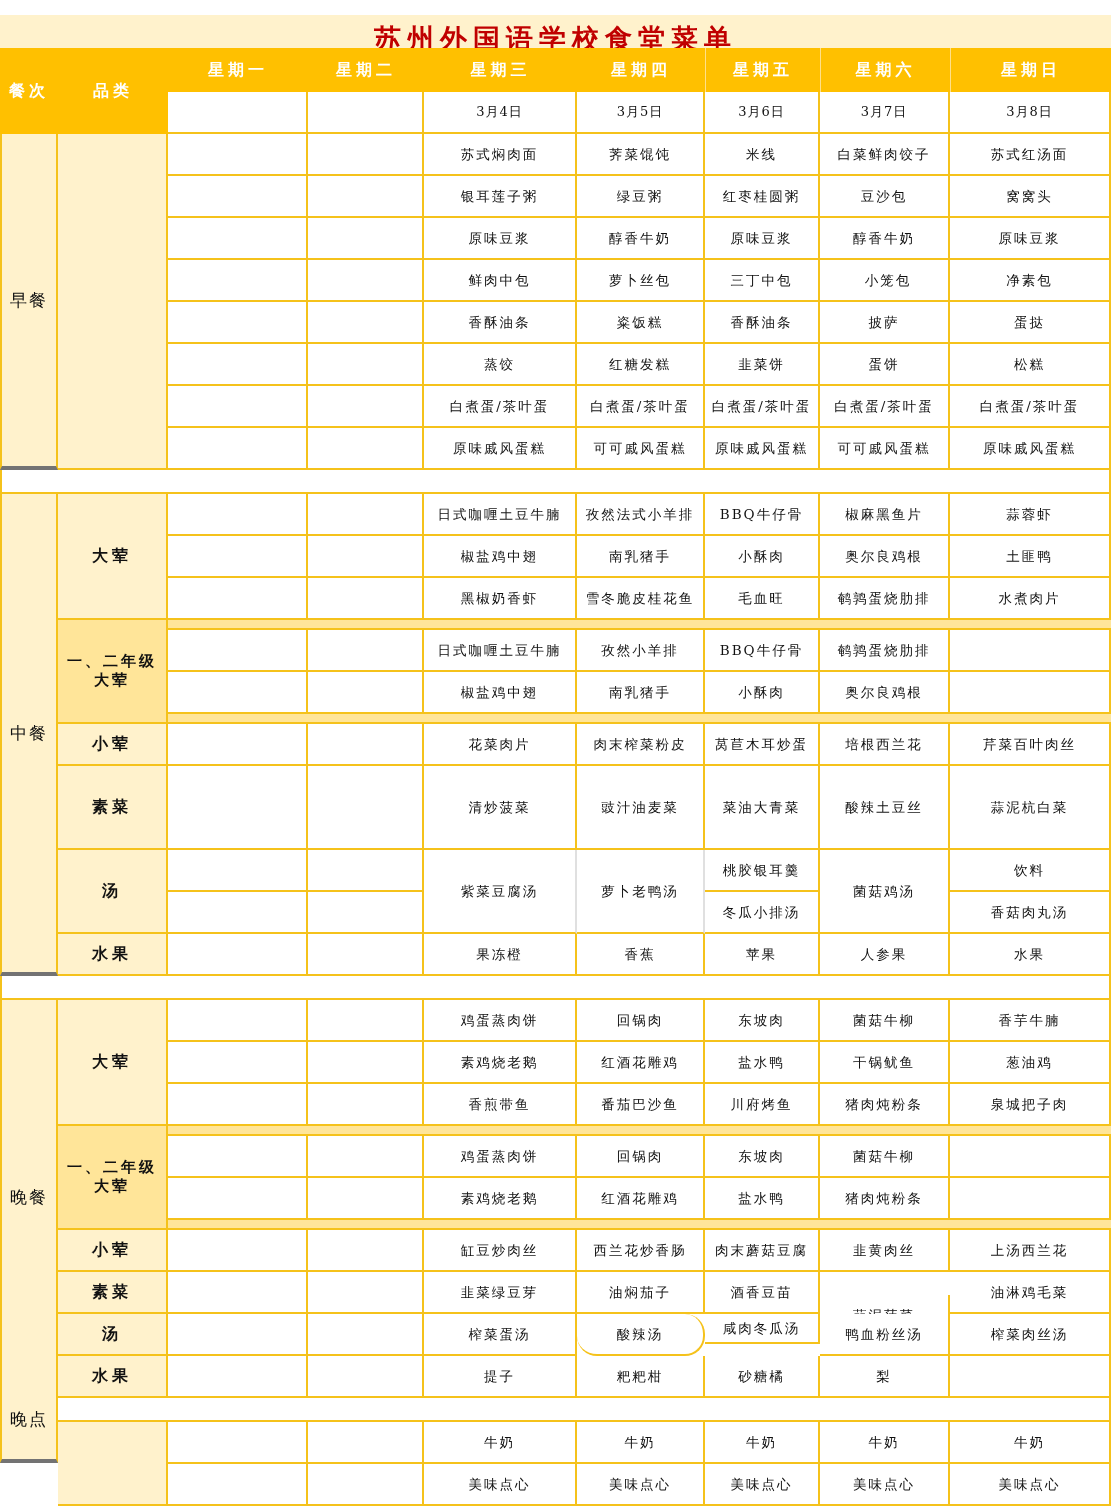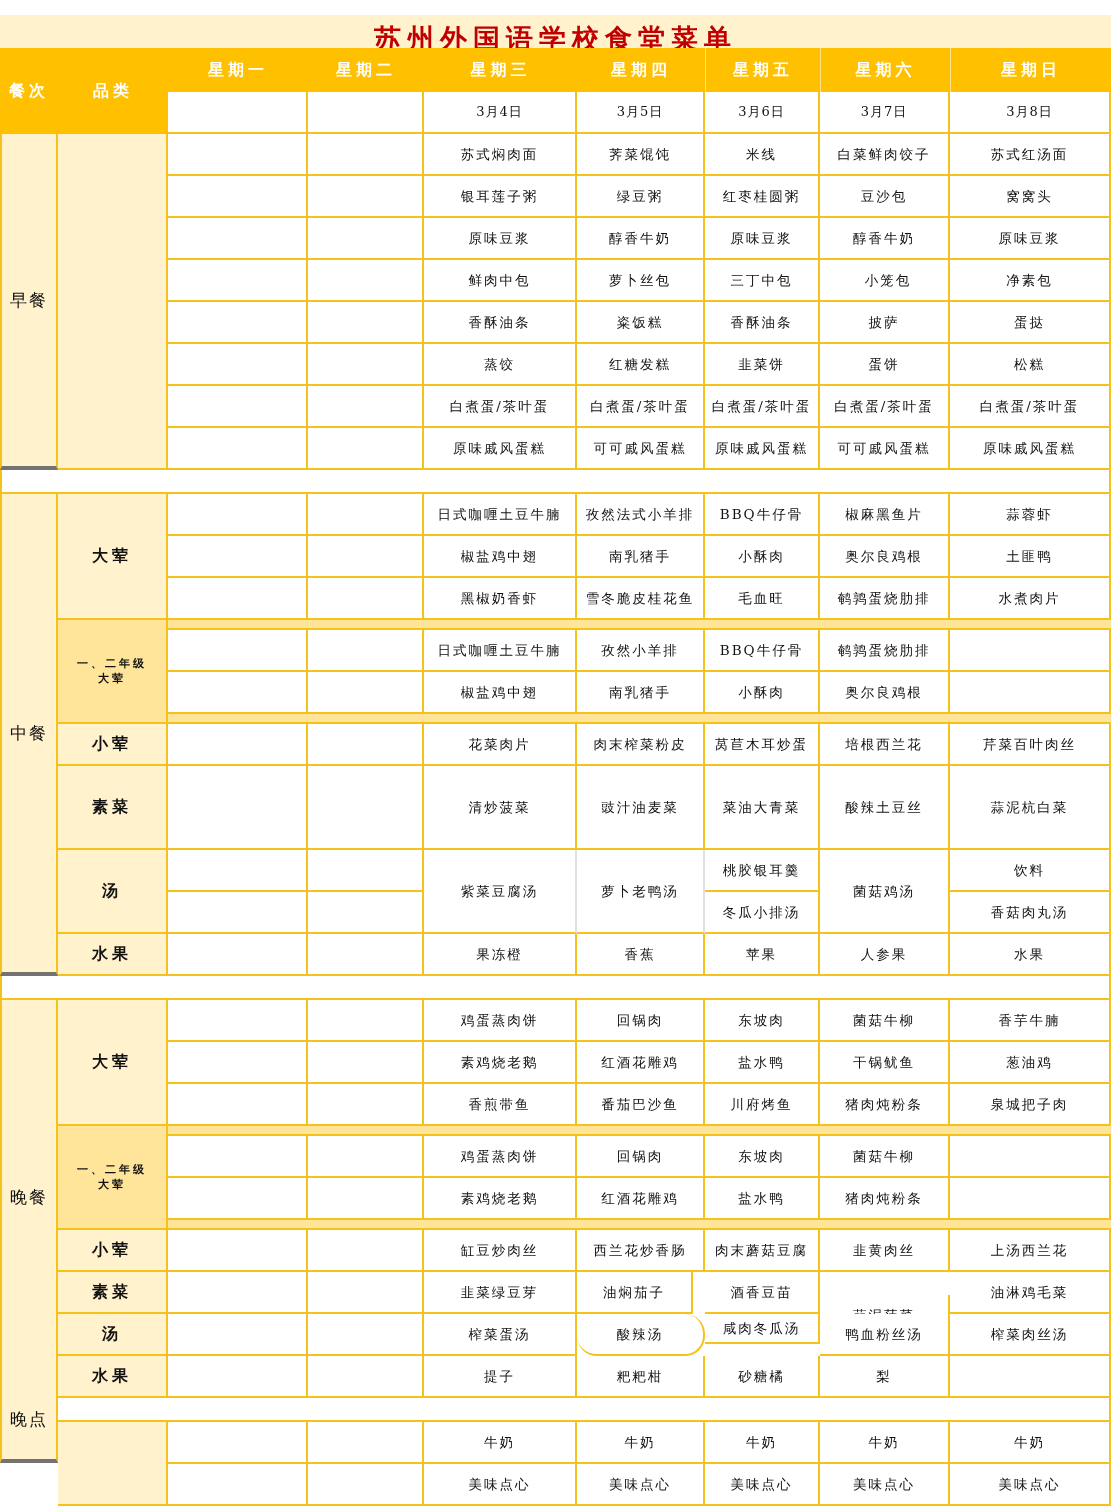--- a/index.html
+++ b/index.html
@@ -7,21 +7,21 @@
        font-family:"DejaVu Serif","Liberation Serif",serif;color:#111;}
   .abs{position:absolute;box-sizing:border-box;display:flex;align-items:center;justify-content:center;text-align:center;}
   .title{left:0;top:0;width:1111px;height:48px;background:#fff2cc;color:#c00000;
          font-size:27px;letter-spacing:6px;font-weight:bold;}
   .hdr{background:#ffc000;color:#fff;font-weight:bold;font-size:16px;letter-spacing:4px;}
   .hdr-line{border-left:1px solid #ffe08a;}
   .cell{background:#fff;border-right:2px solid #f5c21b;border-bottom:2px solid #f5c21b;font-size:13.5px;letter-spacing:2px;line-height:1.2;}
   .date{font-size:13px;letter-spacing:1px;}
   .meal{background:#fff2cc;border-right:2px solid #f5c21b;border-bottom:4px solid #737373;border-left:2px solid #f5c21b;font-size:17px;letter-spacing:2px;}
   .cat{background:#fff2cc;border-right:2px solid #f5c21b;border-bottom:2px solid #f5c21b;font-size:16px;letter-spacing:4px;font-weight:bold;}
-  .cat-grade{background:#ffe599;flex-direction:column;font-size:11px;letter-spacing:3px;}
+  .cat-grade{background:#ffe599;flex-direction:column;font-size:15px;letter-spacing:3px;}
   .strip{background:#ffe599;border-bottom:2px solid #f5c21b;}
   .spacer{background:#fff;border-bottom:2px solid #f5c21b;border-left:2px solid #f5c21b;border-right:2px solid #f5c21b;}
   .ltbr{border-right-color:#e0e0e0;}
 </style>
 </head>
 <body>
 
 <div id="root">
     <div class="abs title" style="left: 0px; top: 0px; width: 1111px; height: 48px; margin-top: 15px;">苏州外国语学校食堂菜单</div>
     <div class="abs hdr" style="left: 0px; top: 48px; width: 58px; height: 86px;">餐次</div>
@@ -226,21 +226,21 @@
     <div class="abs cell" style="left: 308px; top: 1230px; width: 116px; height: 42px;"></div>
     <div class="abs cell" style="left: 424px; top: 1230px; width: 153px; height: 42px;">缸豆炒肉丝</div>
     <div class="abs cell" style="left: 577px; top: 1230px; width: 128px; height: 42px;">西兰花炒香肠</div>
     <div class="abs cell" style="left: 705px; top: 1230px; width: 115px; height: 42px;">肉末蘑菇豆腐</div>
     <div class="abs cell" style="left: 820px; top: 1230px; width: 130px; height: 42px;">韭黄肉丝</div>
     <div class="abs cell" style="left: 950px; top: 1230px; width: 161px; height: 42px;">上汤西兰花</div>
     <div class="abs cat" style="left: 58px; top: 1272px; width: 110px; height: 42px;">素菜</div>
     <div class="abs cell" style="left: 168px; top: 1272px; width: 140px; height: 42px;"></div>
     <div class="abs cell" style="left: 308px; top: 1272px; width: 116px; height: 42px;"></div>
     <div class="abs cell" style="left: 424px; top: 1272px; width: 153px; height: 42px;">韭菜绿豆芽</div>
-    <div class="abs cell" style="left: 577px; top: 1272px; width: 116px; height: 42px;">油焖茄子</div>
+    <div class="abs cell" style="left: 577px; top: 1272px; width: 128px; height: 42px;">油焖茄子</div>
     <div class="abs cell" style="left: 705px; top: 1272px; width: 115px; height: 42px;">酒香豆苗</div>
     <div class="abs cell" style="left: 820px; top: 1295px; width: 130px; height: 42px;">蒜泥菠菜</div>
     <div class="abs cell" style="left: 950px; top: 1272px; width: 161px; height: 42px;">油淋鸡毛菜</div>
     <div class="abs cat" style="left: 58px; top: 1314px; width: 110px; height: 42px;">汤</div>
     <div class="abs cell" style="left: 168px; top: 1314px; width: 140px; height: 42px;"></div>
     <div class="abs cell" style="left: 308px; top: 1314px; width: 116px; height: 42px;"></div>
     <div class="abs cell" style="left: 424px; top: 1314px; width: 153px; height: 42px;">榨菜蛋汤</div>
     <div class="abs cell" style="left: 577px; top: 1314px; width: 128px; height: 42px; border-radius: 20px;">酸辣汤</div>
     <div class="abs cell" style="left: 705px; top: 1314px; width: 115px; height: 30px;">咸肉冬瓜汤</div>
     <div class="abs cell" style="left: 820px; top: 1314px; width: 130px; height: 42px;">鸭血粉丝汤</div>

